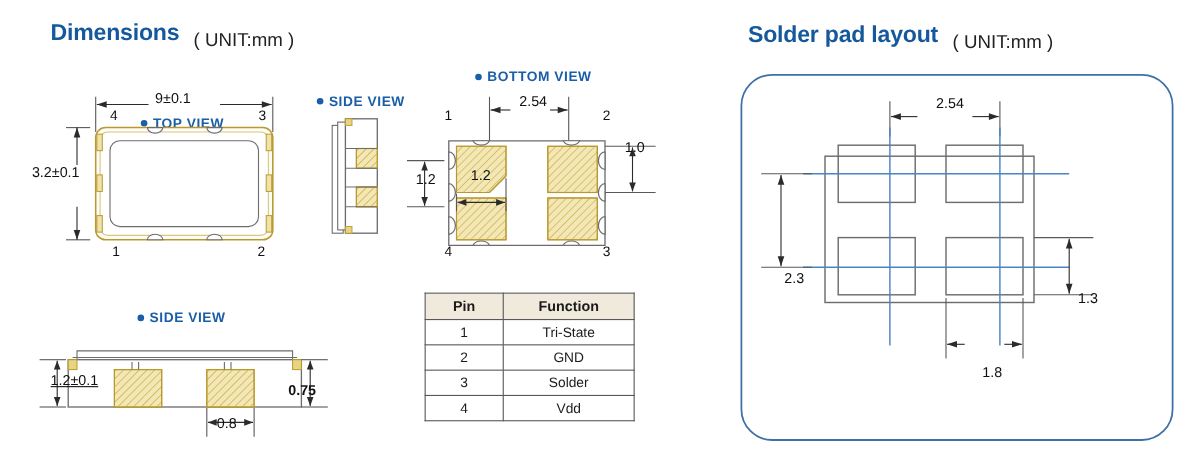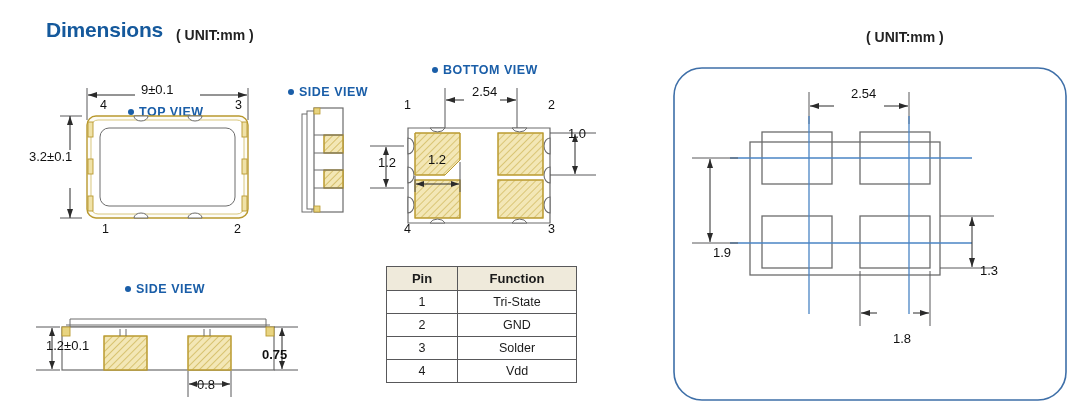--- a/index.html
+++ b/index.html
@@ -8,21 +8,21 @@
     font-family:"Liberation Sans", sans-serif;
     overflow:hidden;position:relative;
   }
   .page{position:absolute;inset:0;}
   .abs{position:absolute;}
   .title{
     color:#15599c;font-weight:bold;font-size:21px;letter-spacing:-0.2px;
     white-space:nowrap;
   }
   .unit{
-    color:#222;font-size:14px;font-weight:bold;white-space:nowrap;
+    color:#222;font-size:17px;font-weight:normal;white-space:nowrap;
   }
   .viewlabel{
     color:#1a5ea8;font-size:12.5px;font-weight:bold;letter-spacing:.5px;
     white-space:nowrap;display:flex;align-items:center;gap:5px;
   }
   .viewlabel .dot{
     width:6px;height:6px;border-radius:50%;background:#1a5ea8;display:inline-block;
   }
   .dim{
     color:#111;font-size:13px;white-space:nowrap;font-family:"Liberation Sans",sans-serif;
@@ -305,21 +305,21 @@
         <line x1="201" y1="66" x2="201" y2="92"></line>
       </g>
       <g stroke="#2b2b2b" stroke-width="1">
         <line x1="159" y1="79" x2="200" y2="79"></line>
       </g>
       <polygon points="159,79 167,76 167,82" fill="#2b2b2b"></polygon>
       <polygon points="200,79 192,76 192,82" fill="#2b2b2b"></polygon>
     </svg>
   </div>
 
-  <div class="abs dim" style="left:46px;top:338px;">1.2±0.1</div>
+  <div class="abs dim" style="left:46px;top:338px;text-decoration:underline;">1.2±0.1</div>
   <div class="abs dim" style="left:262px;top:347px;font-weight:bold;">0.75</div>
   <div class="abs dim" style="left:197px;top:377px;">0.8</div>
 
   <table class="abs pintable" style="left:386px;top:266px;">
     <thead>
       <tr>
         <th class="c1">Pin</th>
         <th class="c2">Function</th>
       </tr>
     </thead>
@@ -336,20 +336,21 @@
         <td>3</td>
         <td>Solder</td>
       </tr>
       <tr>
         <td>4</td>
         <td>Vdd</td>
       </tr>
     </tbody>
   </table>
 
+  <div class="abs title" style="left:680px;top:20px;">Solder pad layout</div>
   <div class="abs unit" style="left:866px;top:29px;">( UNIT:mm )</div>
 
   <div class="abs" style="left:672px;top:66px;">
     <svg width="400" height="340" viewBox="0 0 400 340">
 
       <rect x="2" y="2" width="392" height="332" rx="28" ry="28" fill="#ffffff" stroke="#3e6fa8" stroke-width="1.6"></rect>
 
       <g stroke="#58585a" stroke-width="1">
         <line x1="137" y1="26" x2="137" y2="58"></line>
         <line x1="237" y1="26" x2="237" y2="58"></line>
@@ -404,17 +405,17 @@
       <g stroke="#2b2b2b" stroke-width="1">
         <line x1="189" y1="247" x2="205" y2="247"></line>
         <line x1="241" y1="247" x2="257" y2="247"></line>
       </g>
       <polygon points="189,247 198,244 198,250" fill="#2b2b2b"></polygon>
       <polygon points="257,247 248,244 248,250" fill="#2b2b2b"></polygon>
     </svg>
   </div>
 
   <div class="abs dim" style="left:851px;top:86px;">2.54</div>
-  <div class="abs dim" style="left:713px;top:245px;">1.9</div>
+  <div class="abs dim" style="left:713px;top:245px;">2.3</div>
   <div class="abs dim" style="left:980px;top:263px;">1.3</div>
   <div class="abs dim" style="left:893px;top:331px;">1.8</div>
 
 </div>
 
 </body></html>

